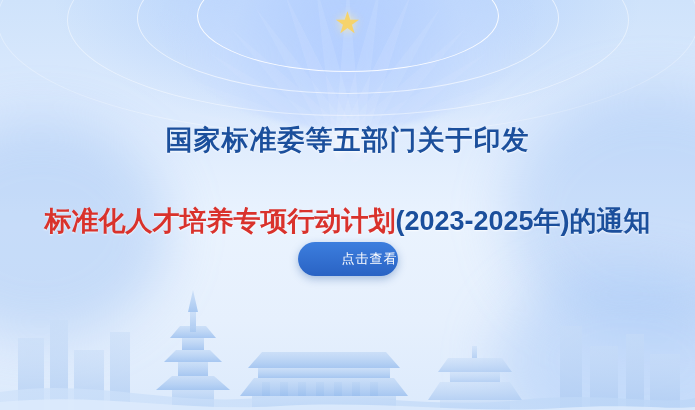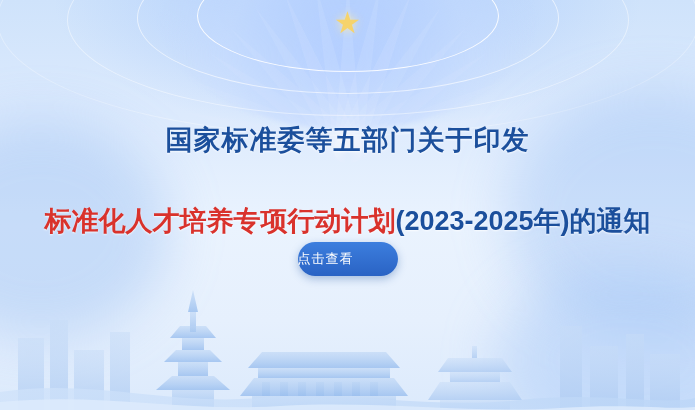--- a/index.html
+++ b/index.html
@@ -60,21 +60,21 @@
     text-shadow:0 1px 2px rgba(255,255,255,.8);
     margin-top:20px;
   }
   .t-red{color:#d9322c;}
   .t-blue{color:#1b4f9c;}
   .cta{
     position:absolute;left:50%;top:242px;transform:translateX(-50%);
     width:100px;height:34px;border-radius:17px;
     background:linear-gradient(180deg,#3c7ede 0%,#2a63c4 100%);
     box-shadow:0 3px 8px rgba(35,85,160,.35);
-    color:#ffffff;font-size:13px;line-height:34px;text-align:left;
+    color:#ffffff;font-size:13px;line-height:34px;text-align:right;
     cursor:pointer;user-select:none;letter-spacing:1px;
   }
 </style>
 </head>
 <body>
 
 <div class="banner">
 
   <div class="halo"></div>
 

